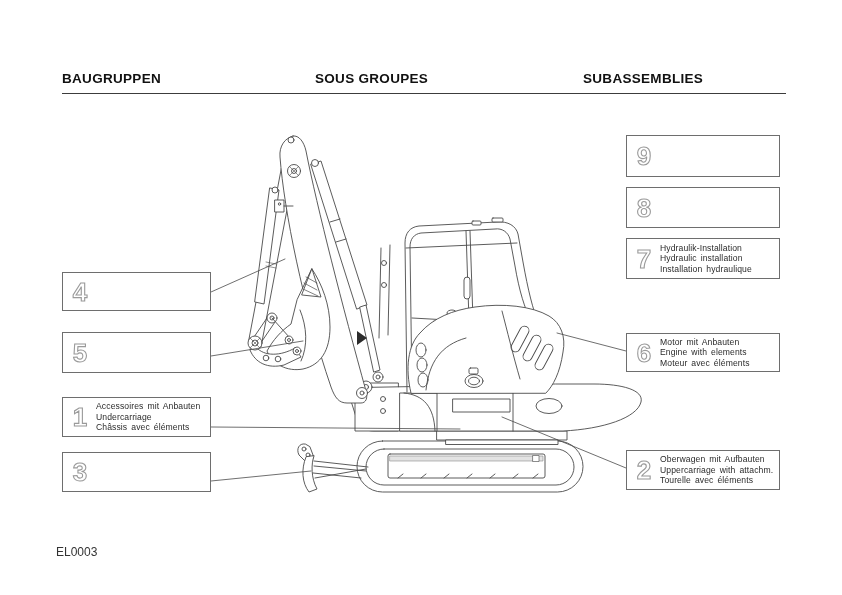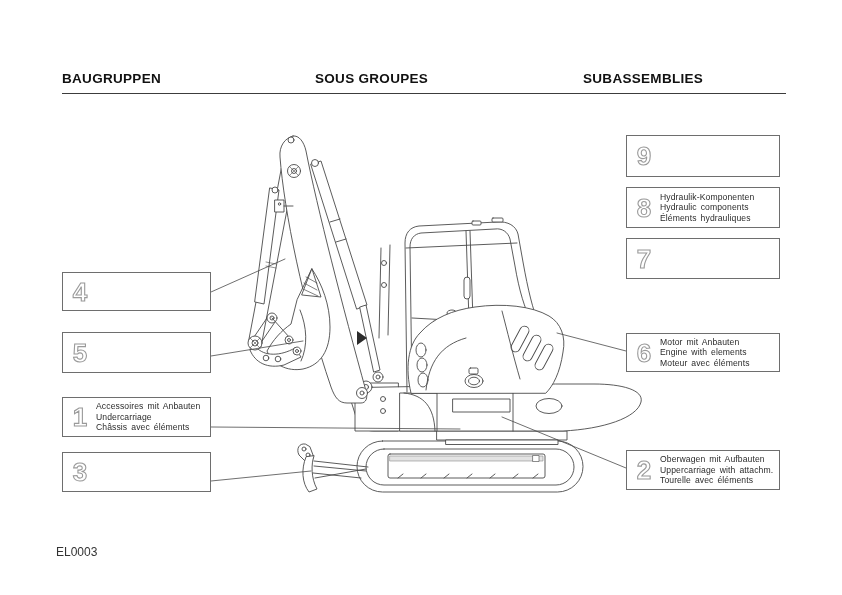--- a/index.html
+++ b/index.html
@@ -191,31 +191,31 @@
   <div class="box right" style="top:135px;height:42px">
     <svg class="num" width="22" height="28" viewBox="0 0 22 28">
         <text x="11" y="23" text-anchor="middle">9</text>
       </svg>
   </div>
 
   <div class="box right" style="top:187px;height:41px">
     <svg class="num" width="22" height="28" viewBox="0 0 22 28">
         <text x="11" y="23" text-anchor="middle">8</text>
       </svg>
-    <div class="lines">
-      <div>Hydraulik-Komponenten</div>
-      <div>Hydraulic components</div>
-      <div>Éléments hydrauliques</div>
-    </div>
   </div>
 
   <div class="box right" style="top:238px;height:41px">
     <svg class="num" width="22" height="28" viewBox="0 0 22 28">
         <text x="11" y="23" text-anchor="middle">7</text>
       </svg>
+    <div class="lines">
+      <div>Hydraulik-Installation</div>
+      <div>Hydraulic installation</div>
+      <div>Installation hydraulique</div>
+    </div>
   </div>
 
   <div class="box right" style="top:333px;height:39px">
     <svg class="num" width="22" height="28" viewBox="0 0 22 28">
         <text x="11" y="23" text-anchor="middle">6</text>
       </svg>
     <div class="lines">
       <div>Motor mit Anbauten</div>
       <div>Engine with elements</div>
       <div>Moteur avec éléments</div>

